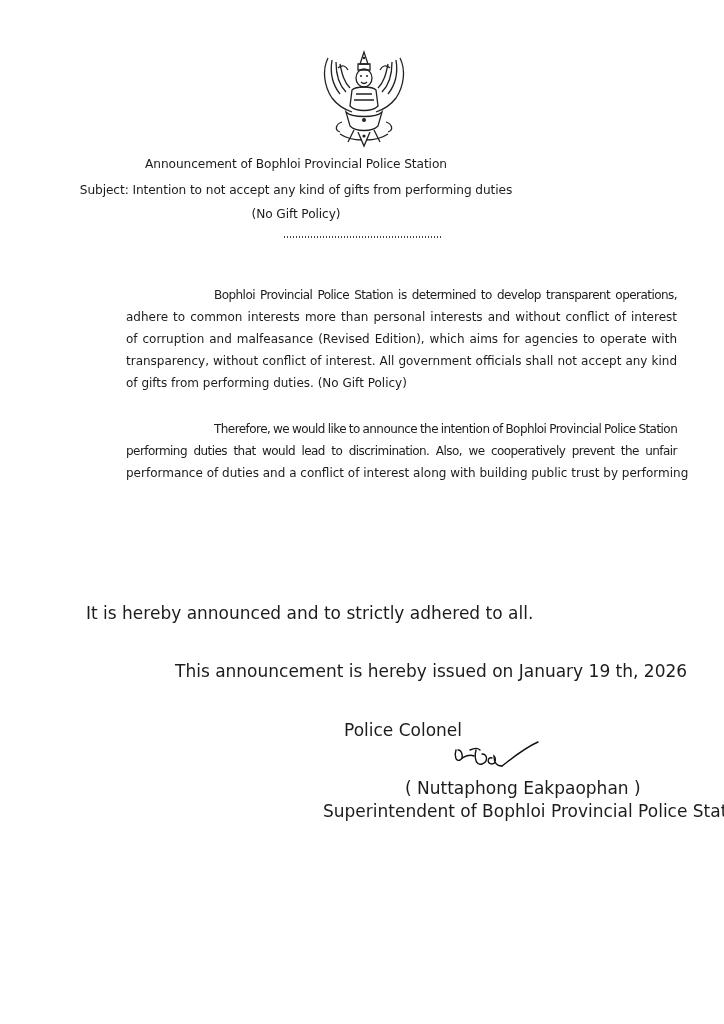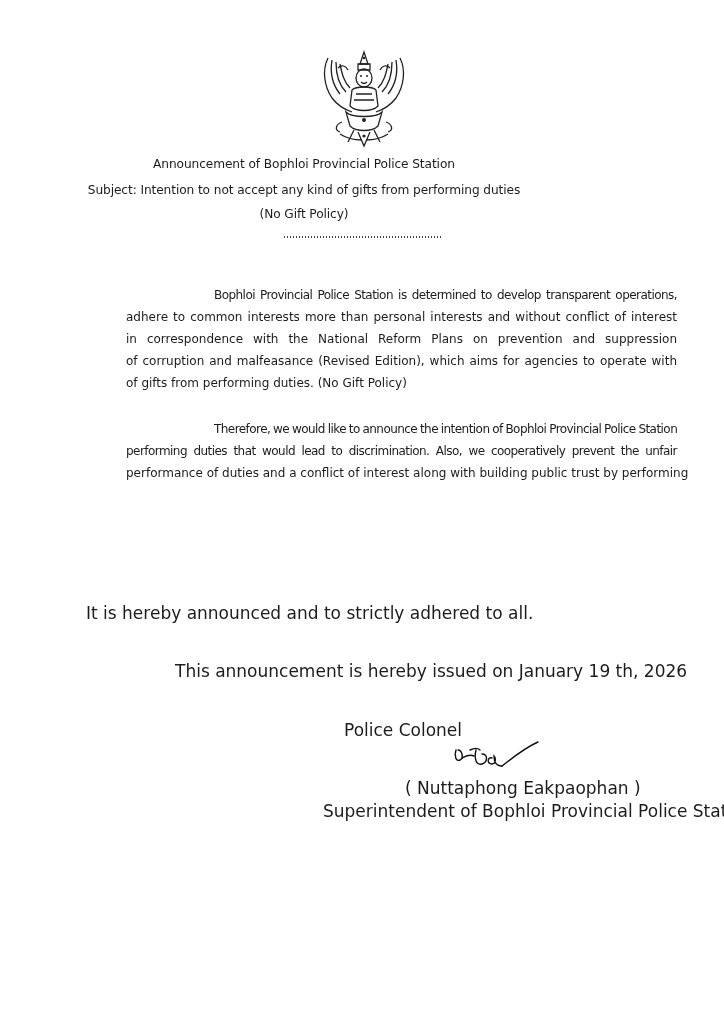--- a/index.html
+++ b/index.html
@@ -3,21 +3,21 @@
 <meta charset="utf-8">
 <style>
   html, body { margin: 0; padding: 0; background: #ffffff; }
   body {
     width: 724px; height: 1024px; position: relative; overflow: hidden;
     font-family: "DejaVu Sans", sans-serif; color: #1c1c1c;
   }
   .page { position: absolute; left: 0; top: 0; width: 724px; height: 1024px; background: #fff; }
   .emblem { position: absolute; left: 318px; top: 46px; width: 92px; height: 104px; }
   .center-line {
-    position: absolute; left: 16px; width: 576px; text-align: center;
+    position: absolute; left: 8px; width: 576px; text-align: center;
     font-size: 12.2px; letter-spacing: -0.1px; white-space: nowrap;
   }
   .dots {
     position: absolute; left: 283px; top: 236px; width: 160px; height: 2px;
     background-image: radial-gradient(circle, #444 0.6px, transparent 0.8px);
     background-size: 3px 2px; background-repeat: repeat-x;
   }
   .para { position: absolute; left: 98px; width: 551px; font-size: 12px; line-height: 22px; margin-left: 28px; }
   .line { display: block; height: 22px; white-space: nowrap; text-align: justify; text-align-last: justify; }
   .line.last { text-align-last: left; }
@@ -57,22 +57,22 @@
   </svg>
 
   <div class="center-line" style="top:157px">Announcement of Bophloi Provincial Police Station</div>
   <div class="center-line" style="top:183px">Subject: Intention to not accept any kind of gifts from performing duties</div>
   <div class="center-line" style="top:207px">(No Gift Policy)</div>
   <div class="dots"></div>
 
   <div class="para" style="top:284px">
     <span class="line indent condensed">Bophloi Provincial Police Station is determined to develop transparent operations,</span>
     <span class="line">adhere to common interests more than personal interests and without conflict of interest</span>
-    <span class="line">in correspondence with the National Reform Plans on prevention and suppression</span>
     <span class="line">of corruption and malfeasance (Revised Edition), which aims for agencies to operate with</span>
+    <span class="line">transparency, without conflict of interest. All government officials shall not accept any kind</span>
     <span class="line last">of gifts from performing duties. (No Gift Policy)</span>
   </div>
 
   <div class="para" style="top:418px">
     <span class="line indent condensed">Therefore, we would like to announce the intention of Bophloi Provincial Police Station</span>
     <span class="line condensed">performing duties that would lead to discrimination. Also, we cooperatively prevent the unfair</span>
     <span class="line">performance of duties and a conflict of interest along with building public trust by performing</span>
   </div>
 
   <div class="abs" style="left:86px; top:603px">It is hereby announced and to strictly adhered to all.</div>

